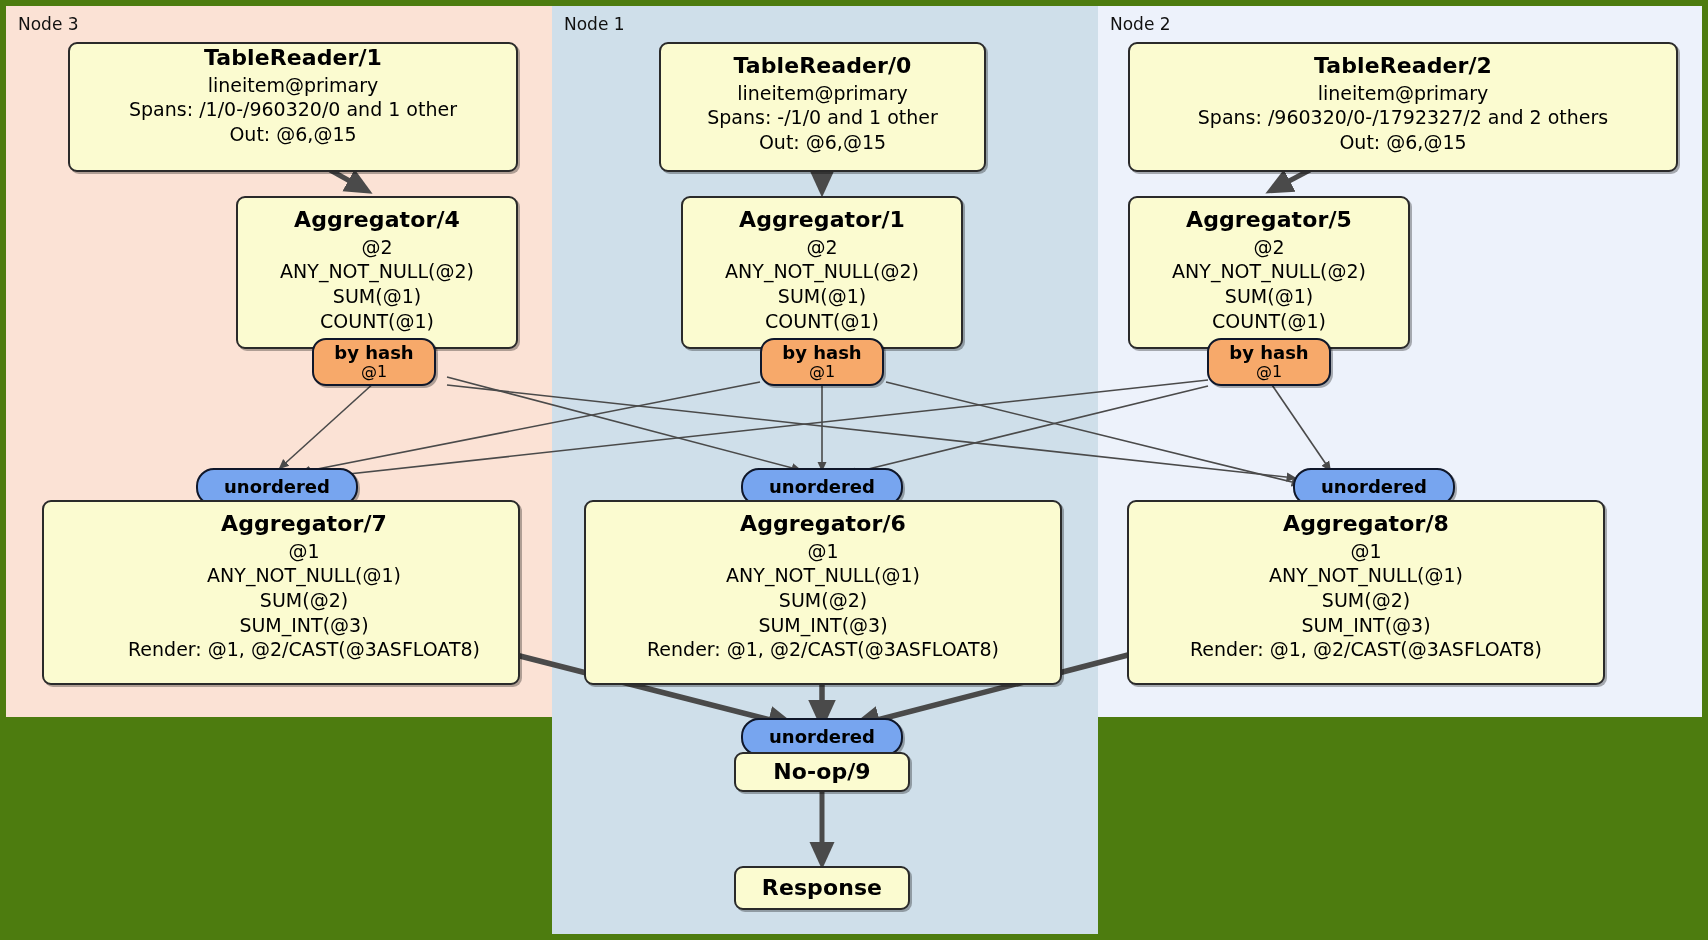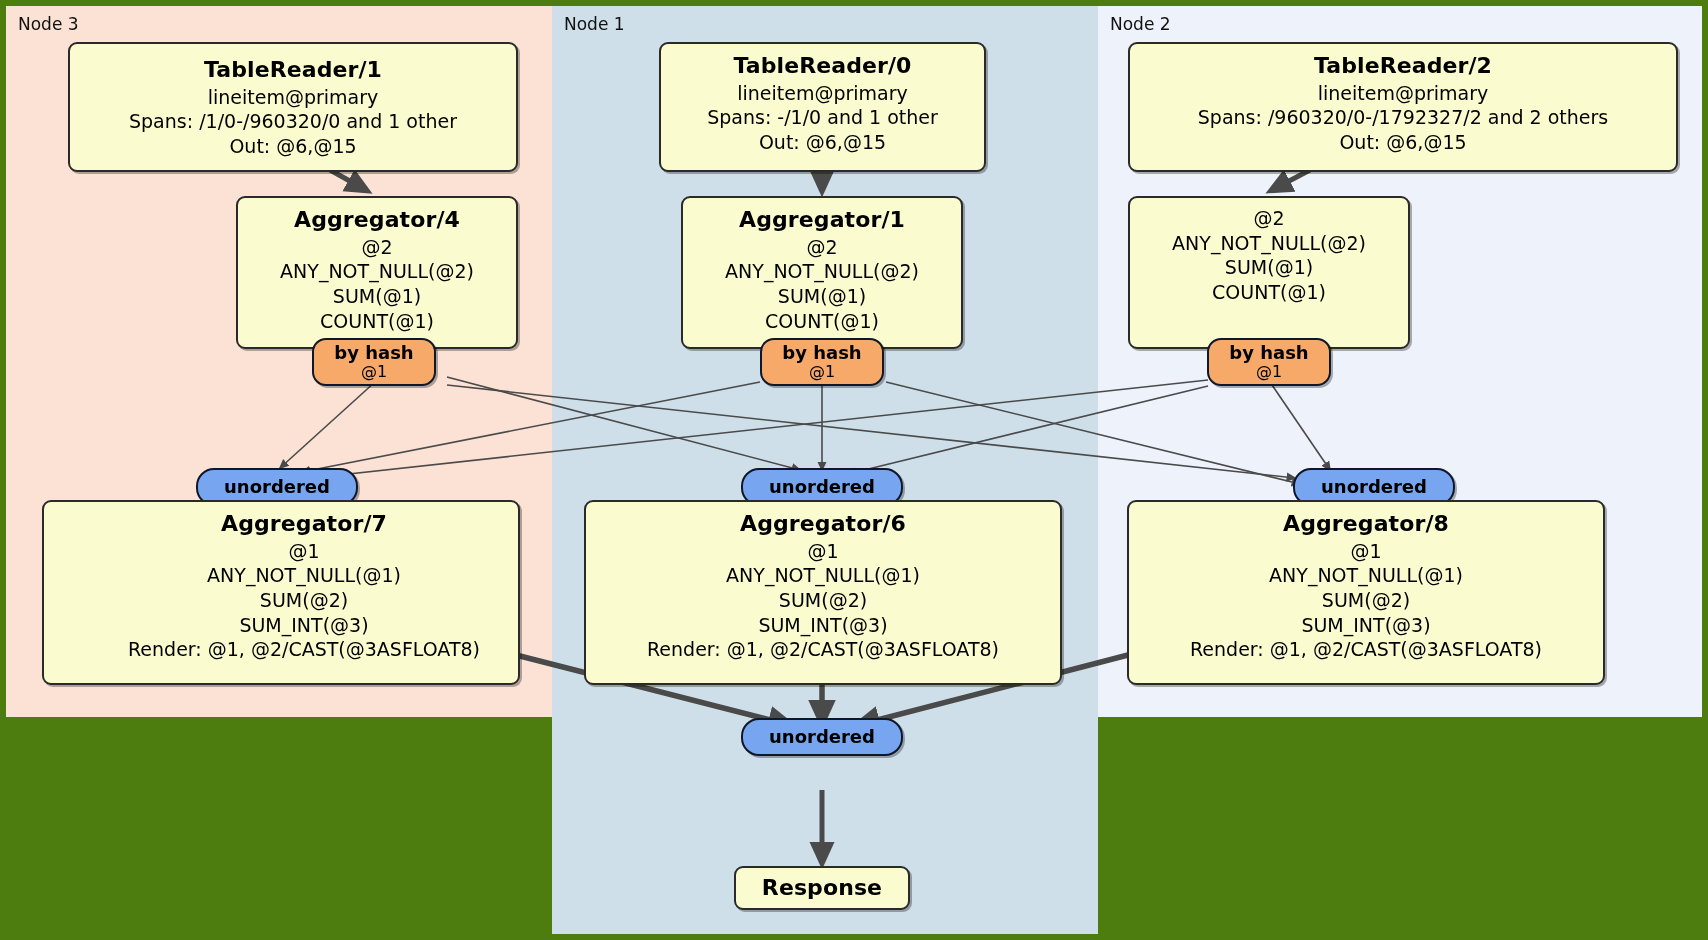--- a/index.html
+++ b/index.html
@@ -83,21 +83,21 @@
       <path d="M1270,382 L1330,470" stroke-width="1.6" marker-end="url(#ah-thin)"></path>
 
       <path d="M516,655 L790,725" stroke-width="5.5" marker-end="url(#ah-thick)"></path>
       <path d="M822,680 L822,722" stroke-width="5.5" marker-end="url(#ah-thick)"></path>
       <path d="M1128,655 L858,725" stroke-width="5.5" marker-end="url(#ah-thick)"></path>
 
       <path d="M822,790 L822,862" stroke-width="5" marker-end="url(#ah-thick)"></path>
     </g>
   </svg>
 
-  <div class="proc" style="left:68px;top:42px;width:450px;height:130px;padding-top:12px;">
+  <div class="proc" style="left:68px;top:42px;width:450px;height:130px;padding-top:0;">
     <div class="ttl">TableReader/1</div>
     <div class="ln">lineitem@primary</div>
     <div class="ln">Spans: /1/0-/960320/0 and 1 other</div>
     <div class="ln">Out: @6,@15</div>
   </div>
 
   <div class="proc" style="left:659px;top:42px;width:327px;height:130px;padding-top:8px;">
     <div class="ttl">TableReader/0</div>
     <div class="ln">lineitem@primary</div>
     <div class="ln">Spans: -/1/0 and 1 other</div>
@@ -121,20 +121,21 @@
 
   <div class="proc" style="left:681px;top:196px;width:282px;height:153px;padding-top:8px;">
     <div class="ttl">Aggregator/1</div>
     <div class="ln">@2</div>
     <div class="ln">ANY_NOT_NULL(@2)</div>
     <div class="ln">SUM(@1)</div>
     <div class="ln">COUNT(@1)</div>
   </div>
 
   <div class="proc" style="left:1128px;top:196px;width:282px;height:153px;padding-top:8px;">
+    <div class="ttl">Aggregator/5</div>
     <div class="ln">@2</div>
     <div class="ln">ANY_NOT_NULL(@2)</div>
     <div class="ln">SUM(@1)</div>
     <div class="ln">COUNT(@1)</div>
   </div>
 
   <div class="badge hash" style="left:312px;top:338px;width:124px;height:48px;">
     <span class="b1">by hash</span>
     <span class="b2">@1</span>
   </div>
@@ -185,18 +186,21 @@
     <div class="ln">ANY_NOT_NULL(@1)</div>
     <div class="ln">SUM(@2)</div>
     <div class="ln">SUM_INT(@3)</div>
     <div class="ln">Render: @1, @2/CAST(@3ASFLOAT8)</div>
   </div>
 
   <div class="badge unord" style="left:741px;top:718px;width:162px;height:38px;">
     <span class="b1">unordered</span>
   </div>
 
+  <div class="proc" style="left:734px;top:752px;width:176px;height:40px;display:flex;align-items:center;justify-content:center;">
+    <div class="ttl">No-op/9</div>
+  </div>
 
   <div class="proc" style="left:734px;top:866px;width:176px;height:44px;display:flex;align-items:center;justify-content:center;">
     <div class="ttl">Response</div>
   </div>
 
 </div>
 
 </body></html>

